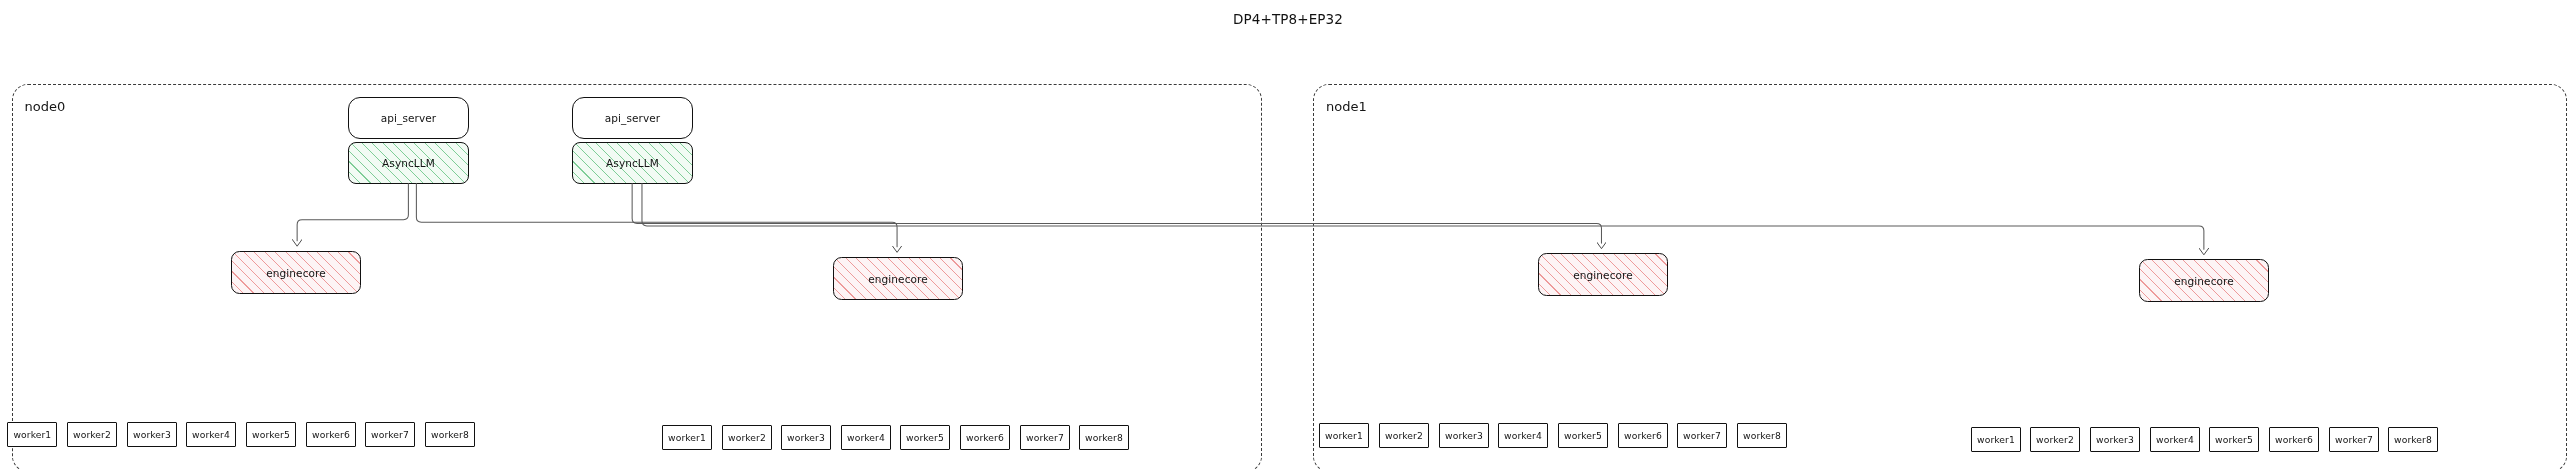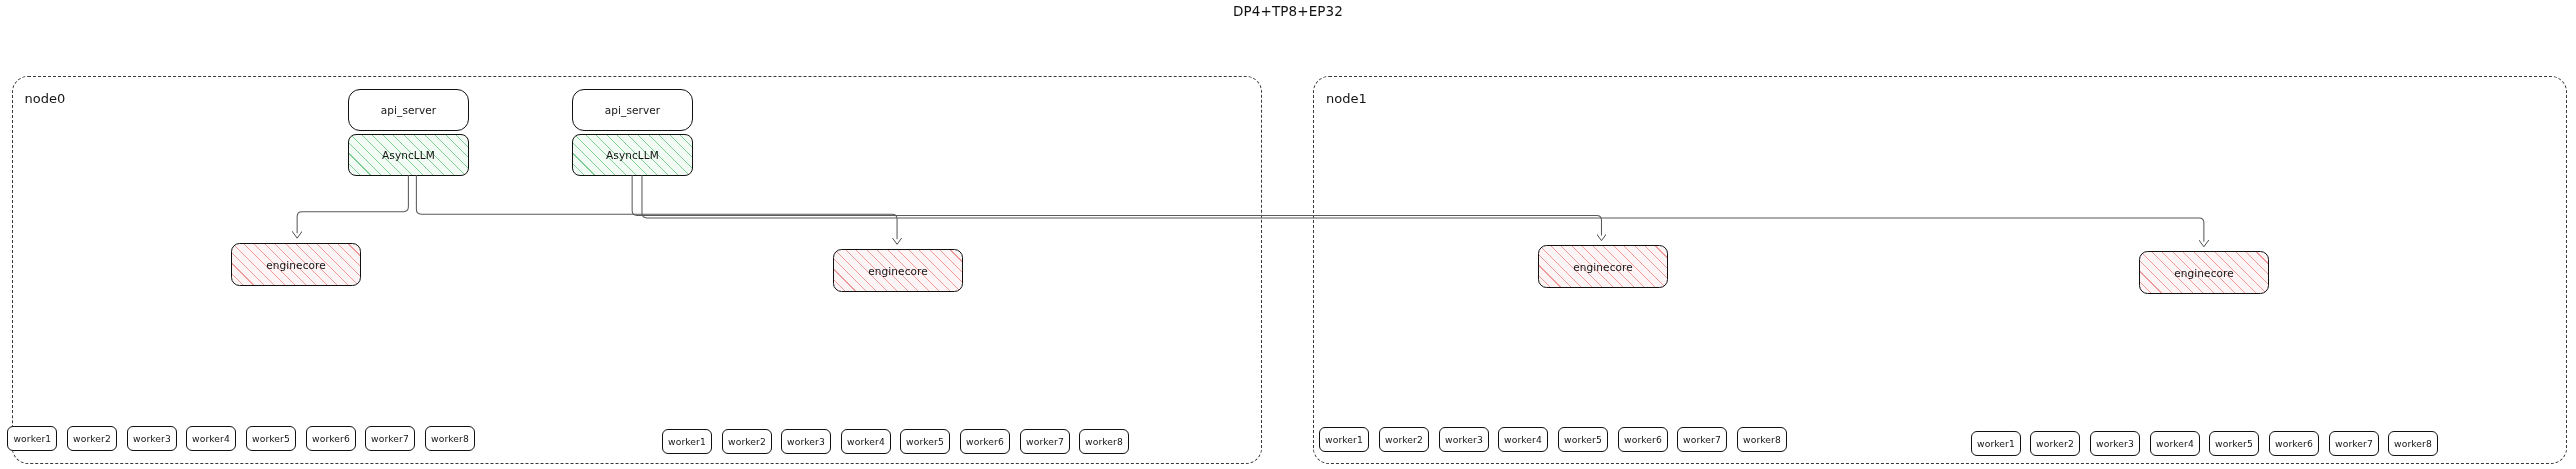--- a/index.html
+++ b/index.html
@@ -2,21 +2,21 @@
 <html style="font-size:9.8px"><head>
 <meta charset="utf-8">
 <title>DP4+TP8+EP32</title>
 <style>
   html,body{margin:0;padding:0;background:#ffffff;}
   body{
     width:2576px;height:469px;position:relative;overflow:hidden;
     font-family:"DejaVu Sans","Liberation Sans",sans-serif;
     color:#1a1a1a;
   }
-  #canvas{position:absolute;left:0;top:4px;width:2576px;height:345px;}
+  #canvas{position:absolute;left:0;top:12px;width:2576px;height:345px;}
   #svg-layer{position:absolute;left:0;top:0;width:2576px;height:469px;pointer-events:none;}
 
   .diagram-title{
     position:absolute;left:0;top:-1.2px;width:2576px;text-align:center;
     font-size:13.5px;font-weight:400;letter-spacing:0.1px;color:#111;
   }
 
   
   .node-cluster{
     position:absolute;
@@ -56,24 +56,23 @@
     border-radius:8.6px;
     background-color:#fdf4f5;
     background-image:repeating-linear-gradient(
       45deg,
       rgba(232,120,120,0.72) 0px,
       rgba(232,120,120,0.72) 0.8px,
       rgba(0,0,0,0) 0.8px,
       rgba(0,0,0,0) 7.4px);
   }
   .nbox.worker{
-    border-radius:6px;
+    border-radius:1px;
     border-width:1.2px;
     font-size:9.2px;
-    margin-top:12px;
   }
   .nbox .boxlabel{
     position:relative;z-index:2;
     background:transparent;
     padding:0 1.2px;
   }
 </style>
 </head>
 <body>
 

